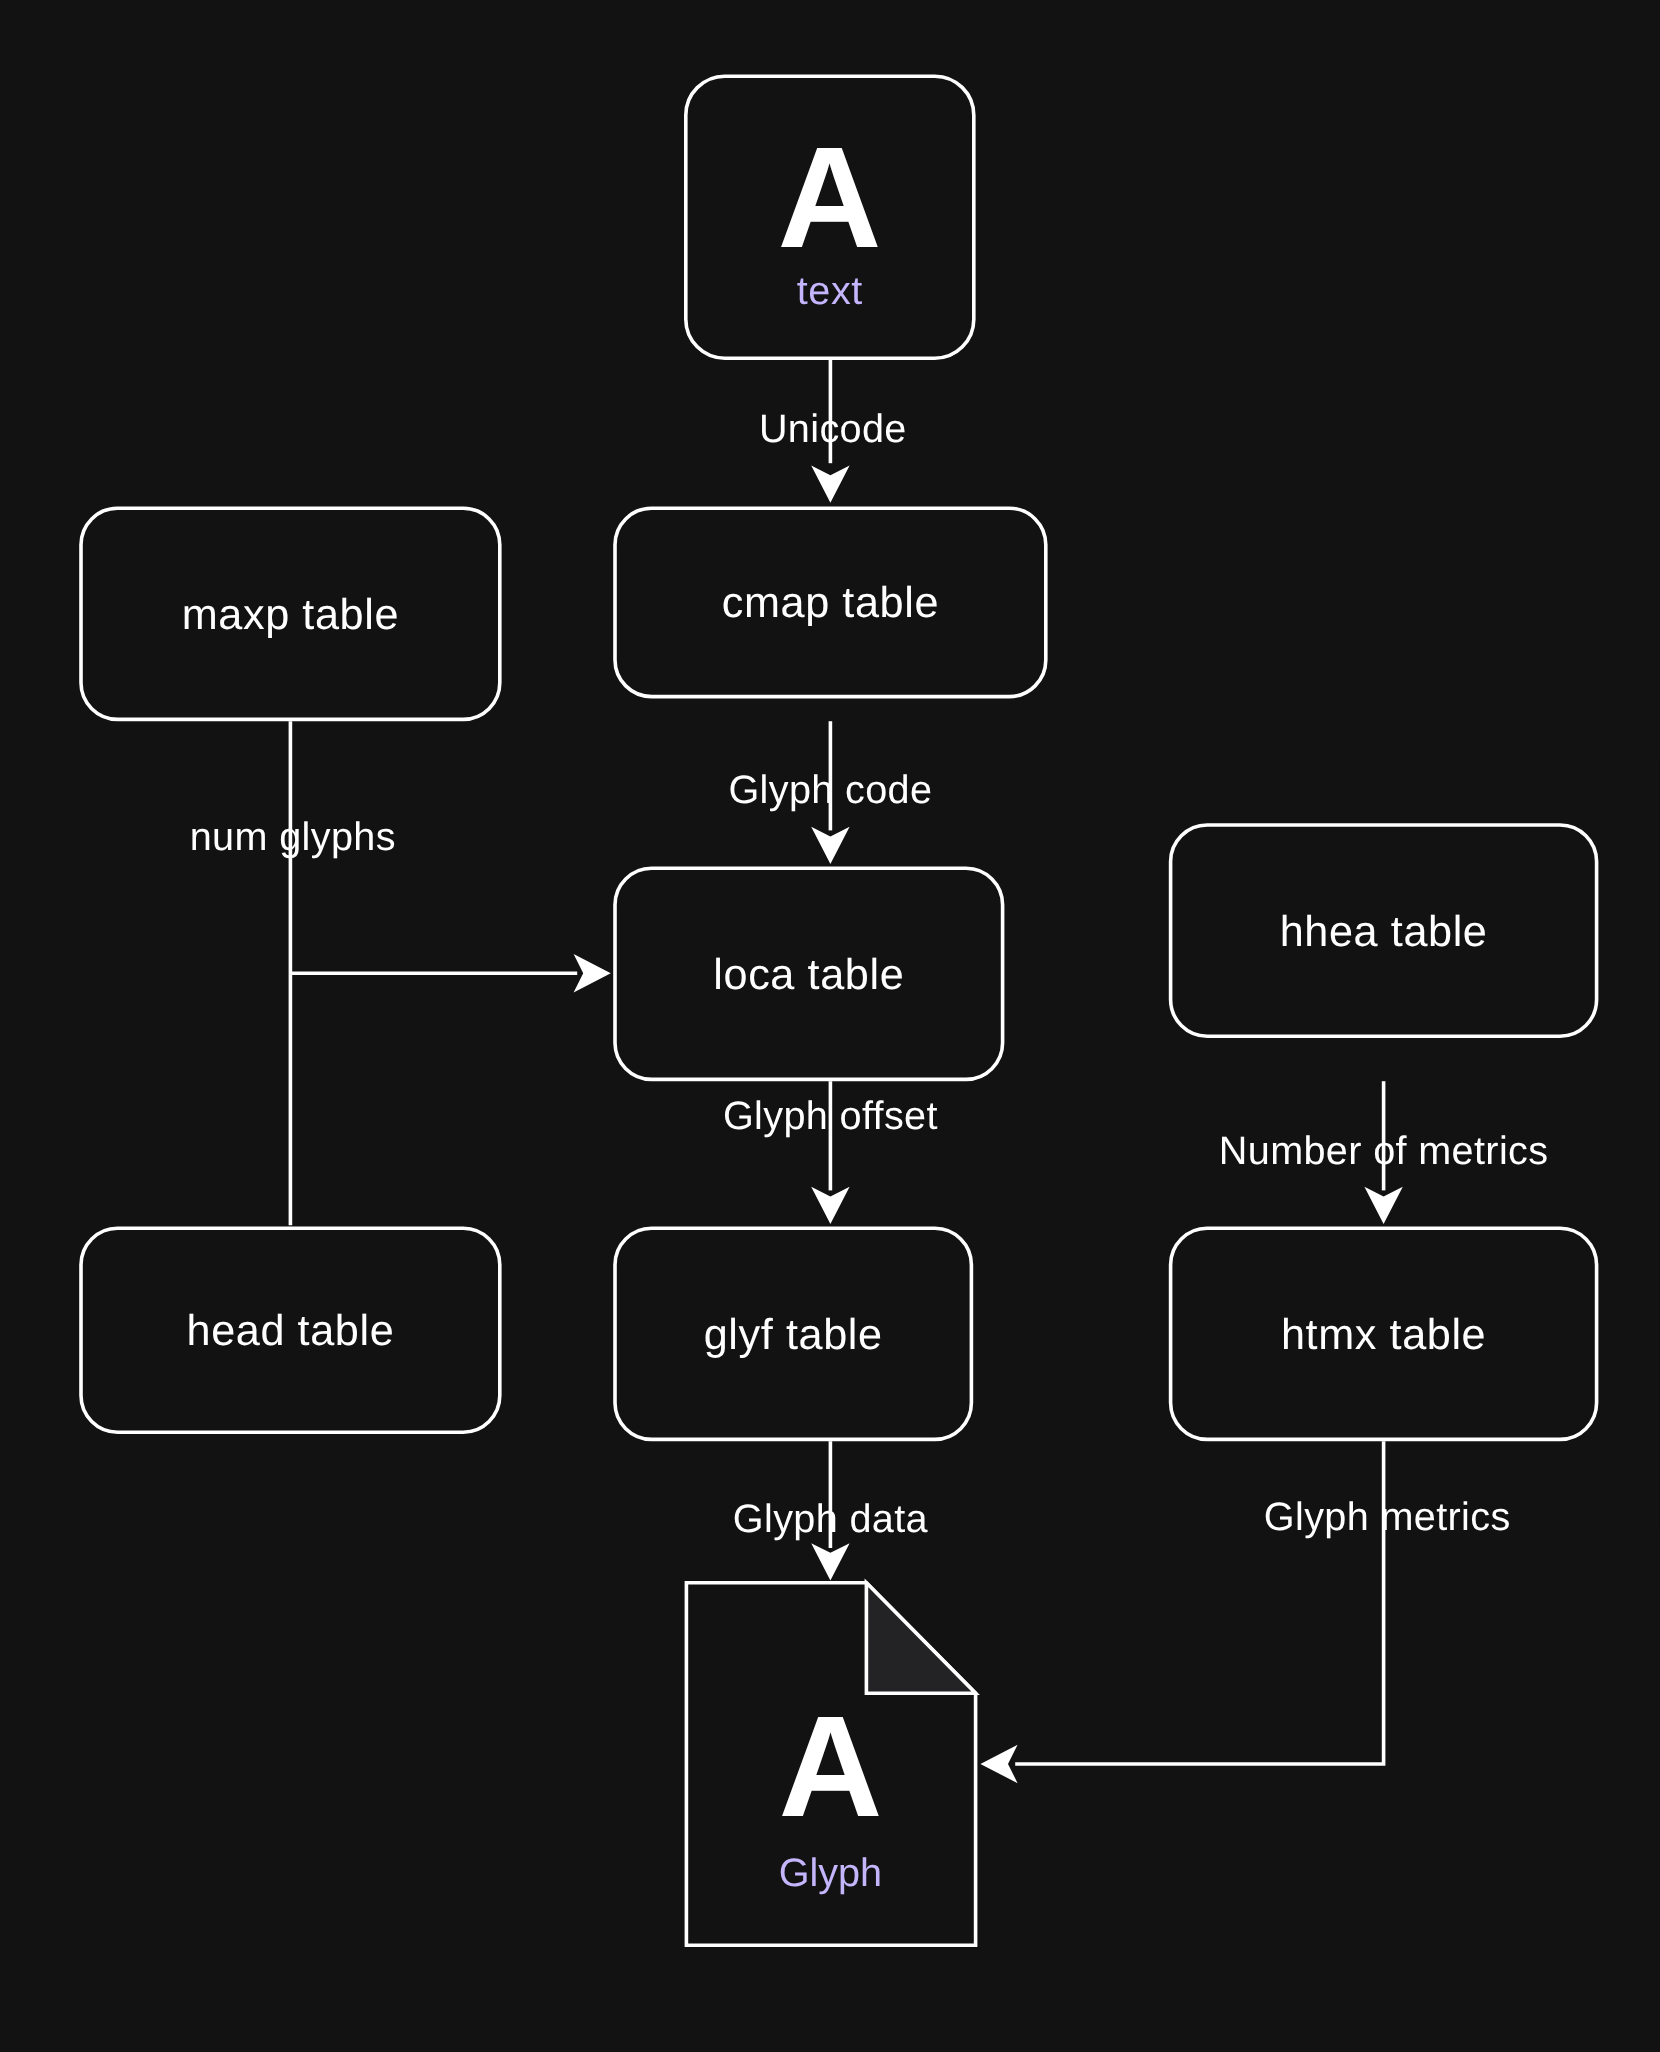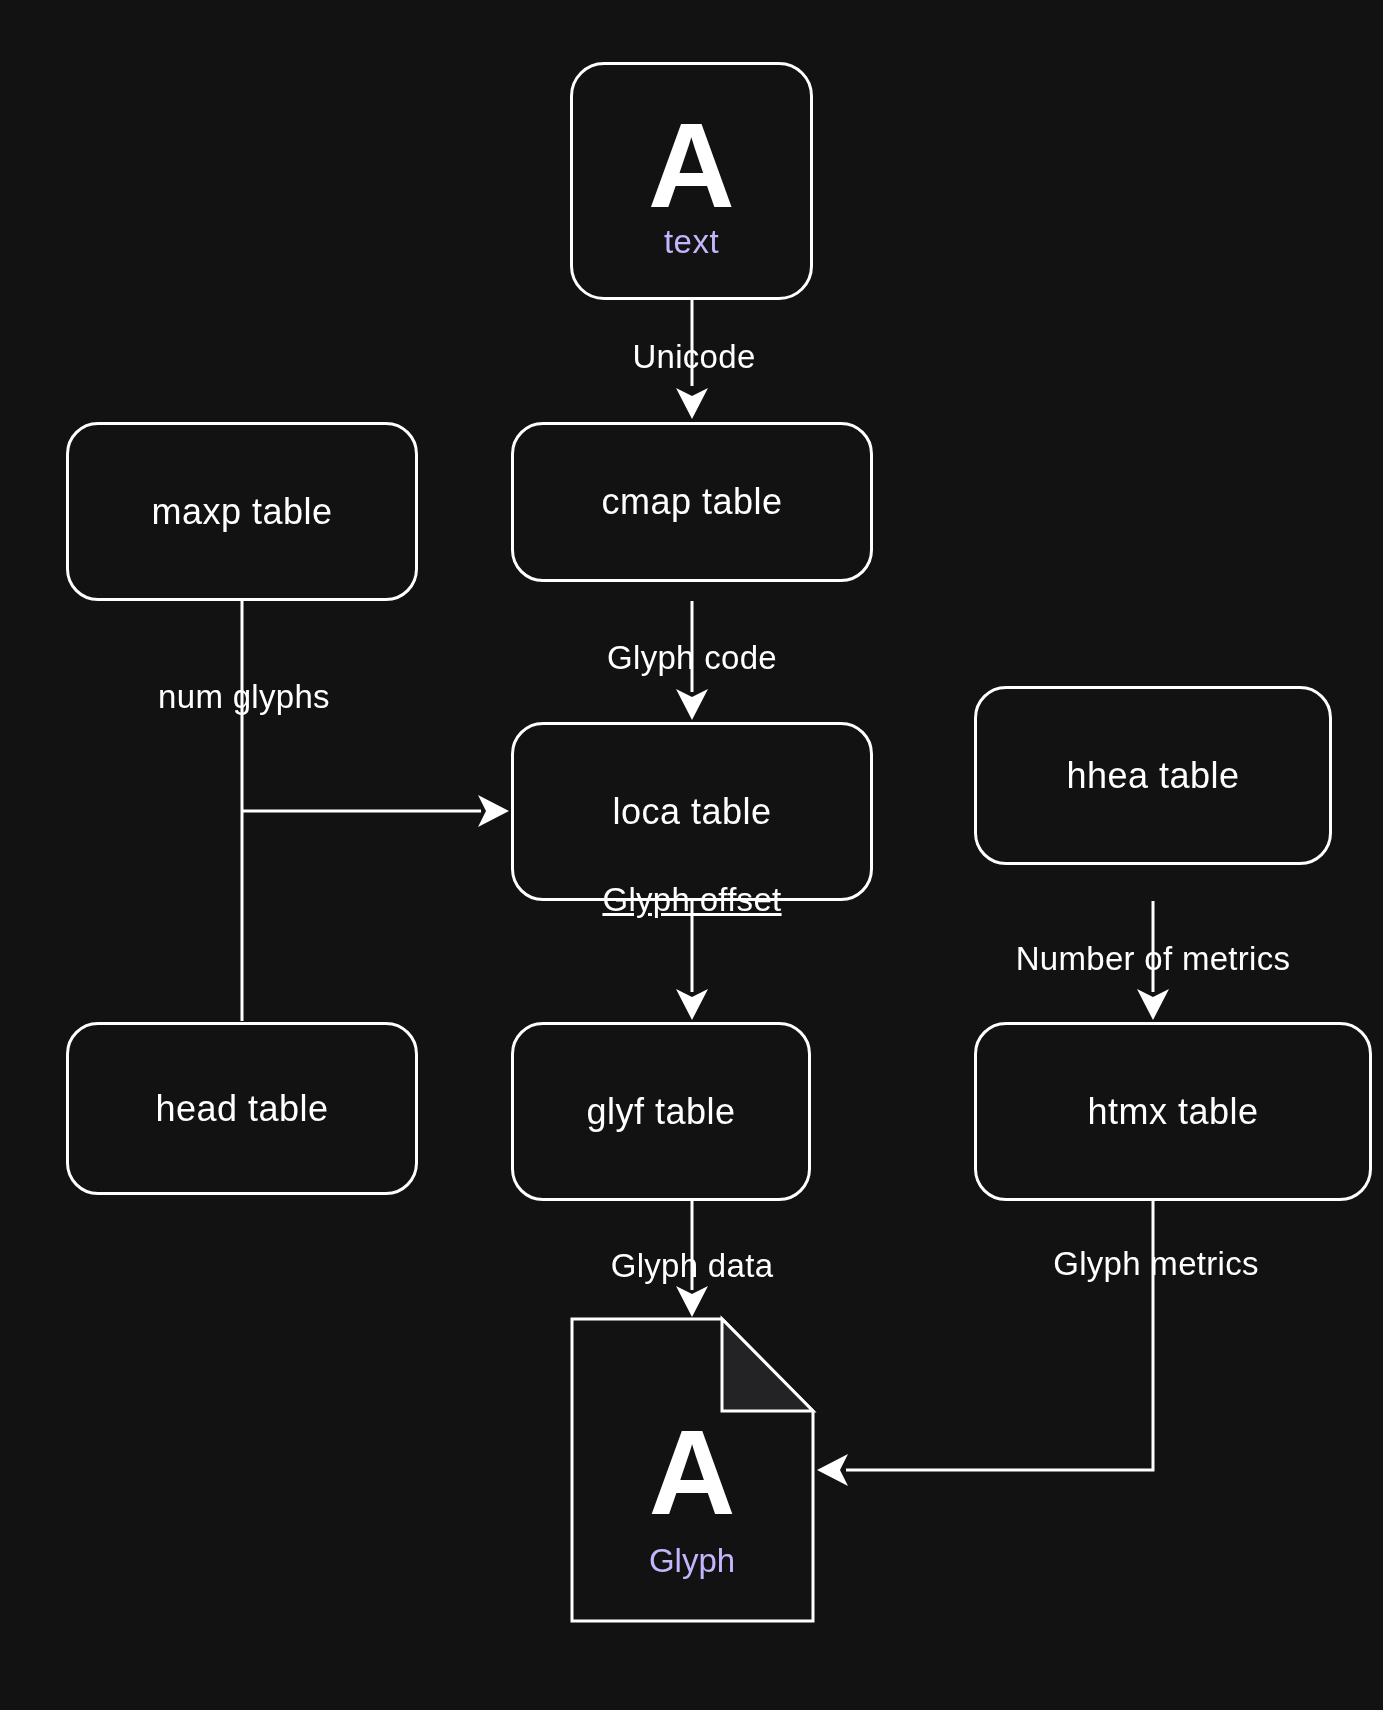--- a/index.html
+++ b/index.html
@@ -31,25 +31,25 @@
     display: flex;
     align-items: center;
     justify-content: center;
     font-size: 36px;
     color: #ffffff;
     letter-spacing: 0.5px;
     background: transparent;
   }
   .node-maxp { left: 66px;  top: 422px;  width: 352px; height: 179px; }
   .node-cmap { left: 511px; top: 422px;  width: 362px; height: 160px; }
-  .node-loca { left: 511px; top: 722px;  width: 362px; height: 179px; }
+  .node-loca { left: 511px; top: 722px;  width: 326px; height: 179px; }
   .node-hhea { left: 974px; top: 686px;  width: 358px; height: 179px; }
   .node-head { left: 66px;  top: 1022px; width: 352px; height: 173px; }
   .node-glyf { left: 511px; top: 1022px; width: 300px; height: 179px; }
-  .node-htmx { left: 974px; top: 1022px; width: 398px; height: 179px; }
+  .node-htmx { left: 974px; top: 1022px; width: 358px; height: 179px; }
   .node-text-input {
     left: 570px; top: 62px; width: 243px; height: 238px;
     border-radius: 34px;
     flex-direction: column;
     padding-top: 6px;
   }
   .big-glyph {
     font-size: 120px;
     font-weight: bold;
     line-height: 0.95;
@@ -129,21 +129,21 @@
   <div class="node node-glyf">
     <span>glyf table</span>
   </div>
   <div class="node node-htmx">
     <span>htmx table</span>
   </div>
 
   <div class="edge-label" style="left:694px; top:357px;">Unicode</div>
   <div class="edge-label" style="left:692px; top:658px;">Glyph code</div>
   <div class="edge-label" style="left:244px; top:697px;">num glyphs</div>
-  <div class="edge-label" style="left:692px; top:900px;text-decoration:underline;">Glyph offset</div>
+  <div class="edge-label" style="left:692px; top:930px;">Glyph offset</div>
   <div class="edge-label" style="left:1153px; top:959px;">Number of metrics</div>
   <div class="edge-label" style="left:692px; top:1266px;">Glyph data</div>
   <div class="edge-label" style="left:1156px; top:1264px;">Glyph metrics</div>
 
   <div class="doc-glyph big-glyph" style="left:692px; top:1472px;">A</div>
   <div class="doc-glyph small-caption" style="left:692px; top:1561px; margin-top:0;">Glyph</div>
 
 </div>
 
 </body></html>

